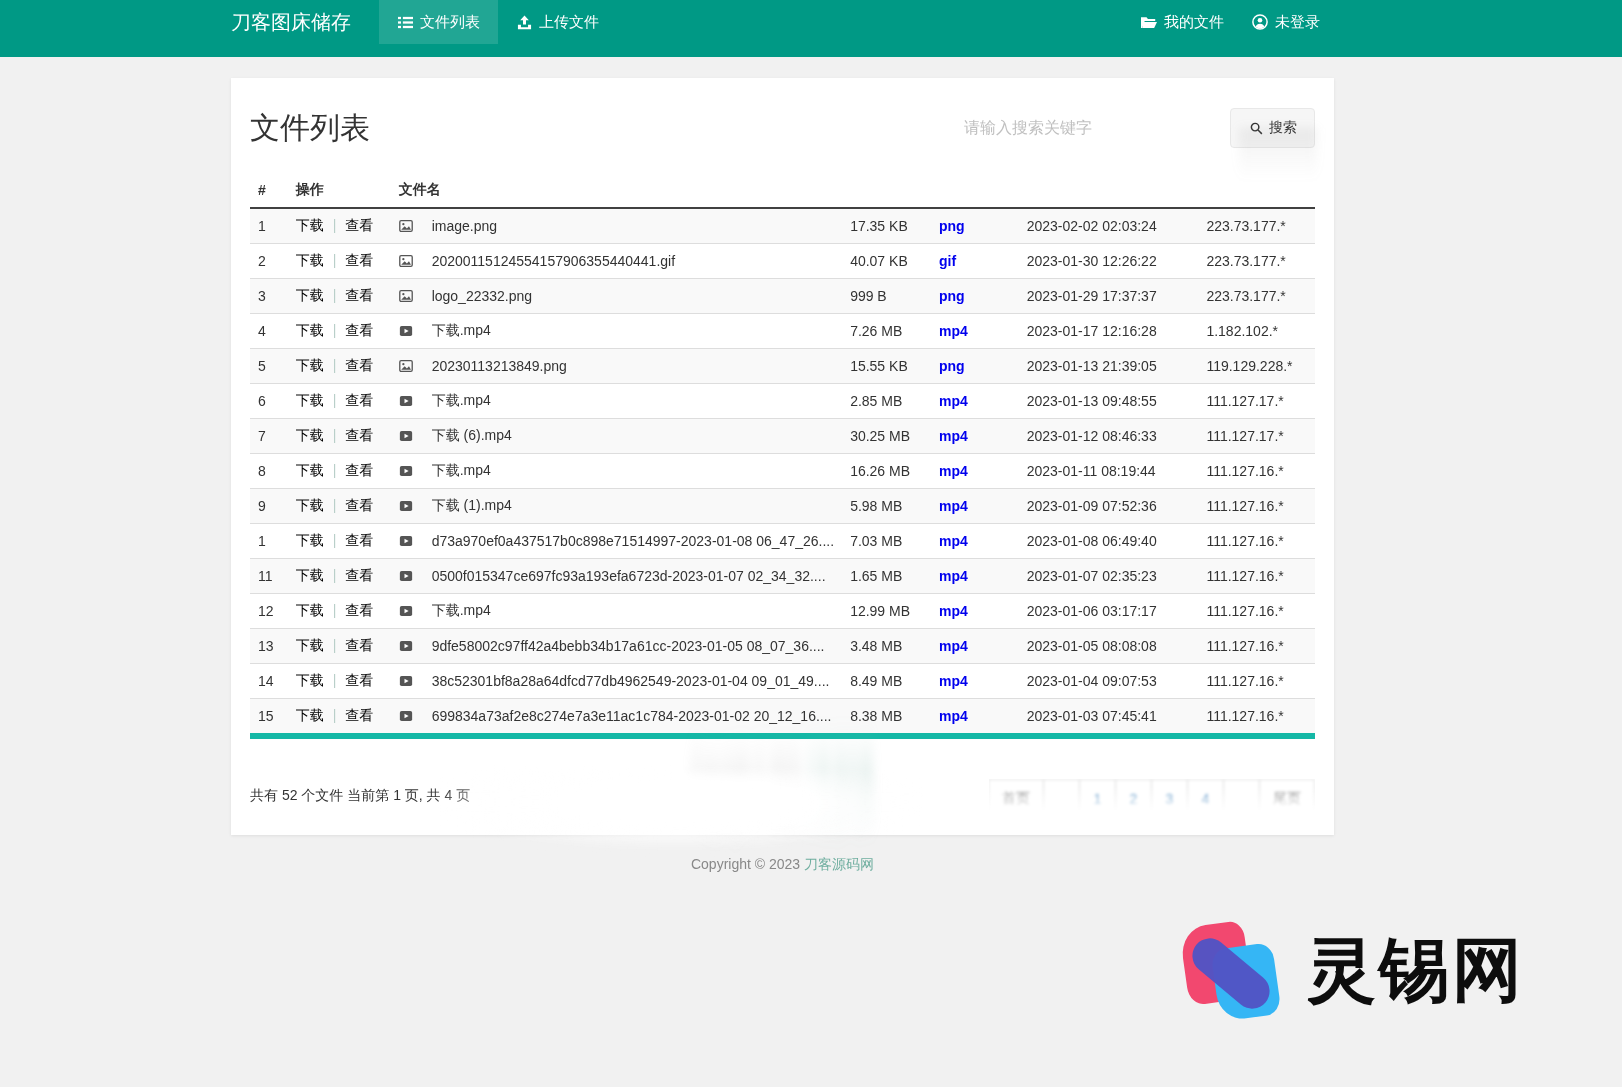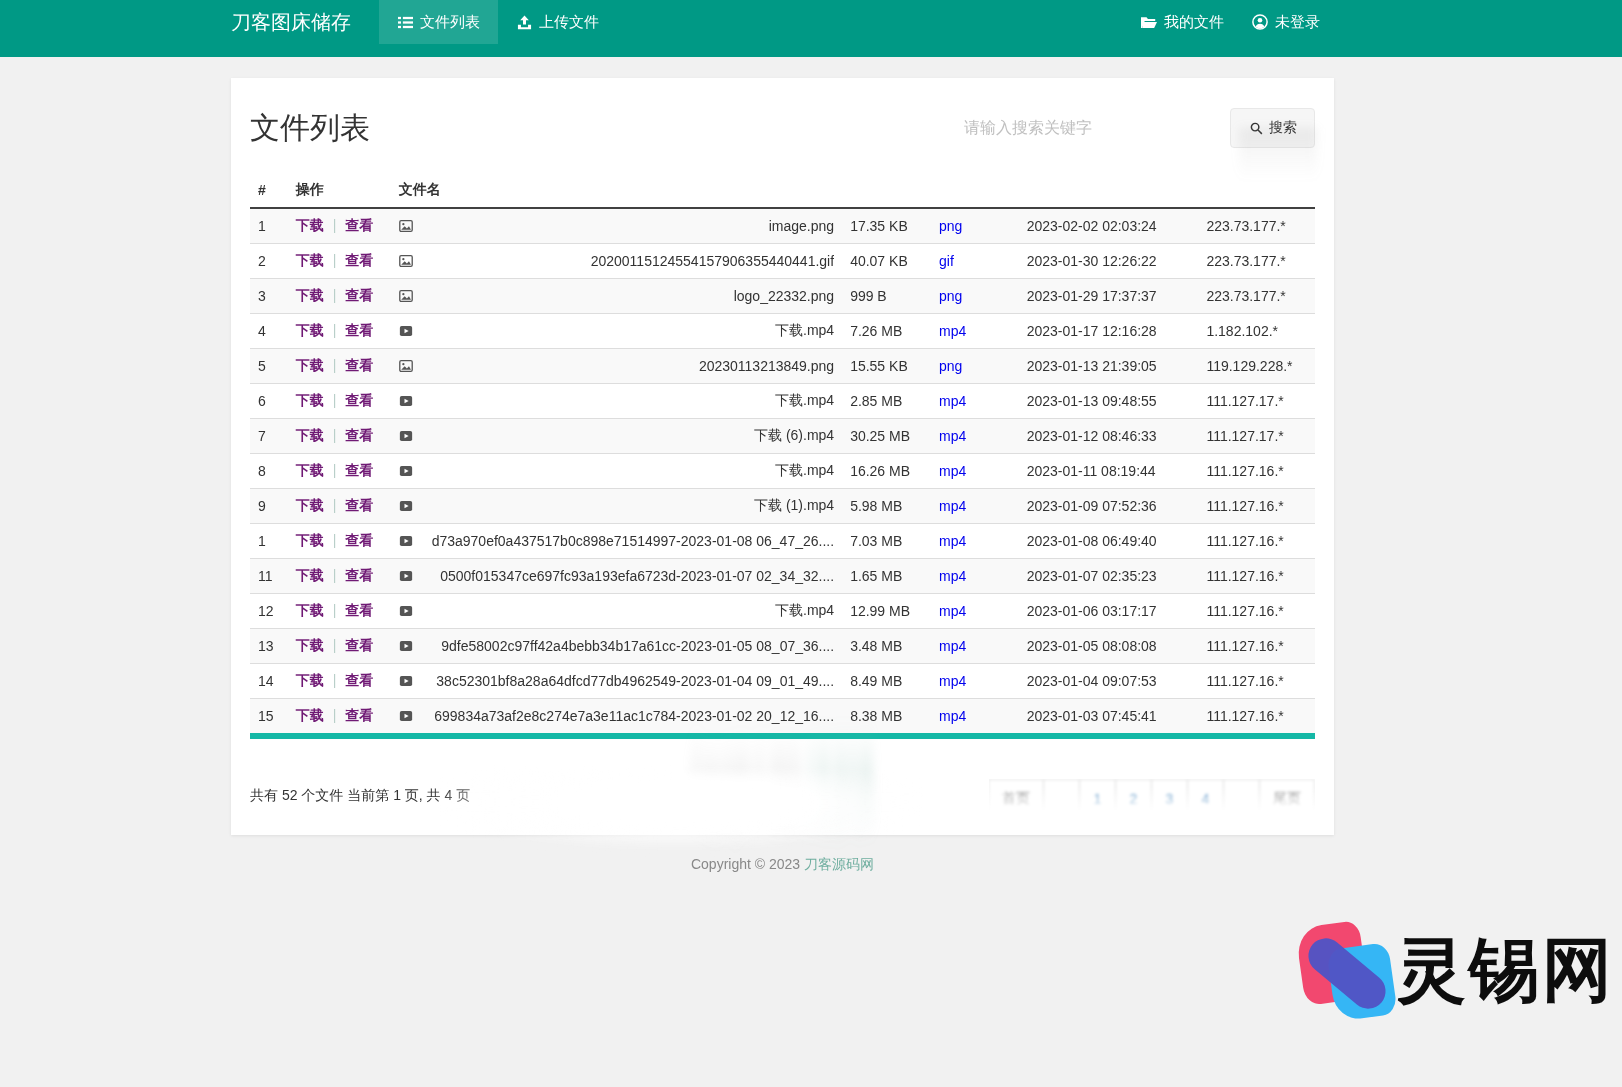--- a/index.html
+++ b/index.html
@@ -56,24 +56,24 @@
   table { width:100%; border-collapse:collapse; font-size:14px; }
   thead th {
     text-align:left; font-weight:bold; color:#333;
     padding:8px 8px; border-bottom:2px solid #404040;
   }
   tbody td { padding:8px 8px; border-top:1px solid #ddd; color:#333; vertical-align:middle; }
   tbody tr:nth-child(odd) { background:#f9f9f9; }
   tbody tr:last-child { border-bottom:6px solid #14b8a6; }
   col.c-idx { width:38px; } col.c-act { width:105px; } col.c-name { width:436px; }
   col.c-size { width:90px; } col.c-type { width:89px; } col.c-date { width:183px; } col.c-ip { width:117px; }
-  .act-link { color:#701a75; text-decoration:none; cursor:pointer;font-weight:bold; }
+  .act-link { color:#000000; text-decoration:none; cursor:pointer; }
   .act-sep { color:#b9cfc9; margin:0 5px; }
-  .type-link { color:#0000ee; text-decoration:none; cursor:pointer; }
-  .name-cell { display:flex; align-items:center; gap:19px; white-space:nowrap; overflow:hidden;justify-content:space-between; }
+  .type-link { color:#0000ee; text-decoration:none; cursor:pointer;font-weight:bold; }
+  .name-cell { display:flex; align-items:center; gap:19px; white-space:nowrap; overflow:hidden; }
   .file-ico { flex:0 0 auto; display:inline-flex; }
 
   
   .card-bottom { display:flex; justify-content:space-between; margin-top:40px; align-items:flex-start; }
   .summary { font-size:14px; color:#333; padding-top:8px; }
   .pagination {
     display:flex; filter:blur(1.4px);
     -webkit-mask-image:linear-gradient(#000 20%, transparent 80%);
             mask-image:linear-gradient(#000 20%, transparent 80%);
   }
@@ -104,21 +104,21 @@
     background:radial-gradient(ellipse at 50% 40%, rgba(255,255,255,.97) 40%, rgba(255,255,255,0) 75%);
     filter:blur(5px); z-index:4; pointer-events:none;
   }
   .btn-smear {
     position:absolute; left:1239px; top:128px; width:78px; height:52px;
     background:linear-gradient(rgba(120,120,120,.10), rgba(255,255,255,0));
     filter:blur(5px); z-index:4; pointer-events:none;
   }
 
   
-  .wm { position:absolute; left:1300px; top:920px; display:flex; align-items:center; gap:0; }
+  .wm { position:absolute; left:1184px; top:920px; display:flex; align-items:center; gap:26px; }
   .wm-icon { position:relative; width:96px; height:100px; }
   .wm-pink {
     position:absolute; left:0; top:4px; width:64px; height:78px;
     background:#f2486f; border-radius:42% 22% 24% 24% / 38% 22% 24% 24%;
     transform:rotate(-8deg);
   }
   .wm-blue {
     position:absolute; left:31px; top:26px; width:62px; height:72px;
     background:#35b6f5; border-radius:24% 24% 24% 42% / 24% 24% 24% 38%;
     transform:rotate(-8deg);

